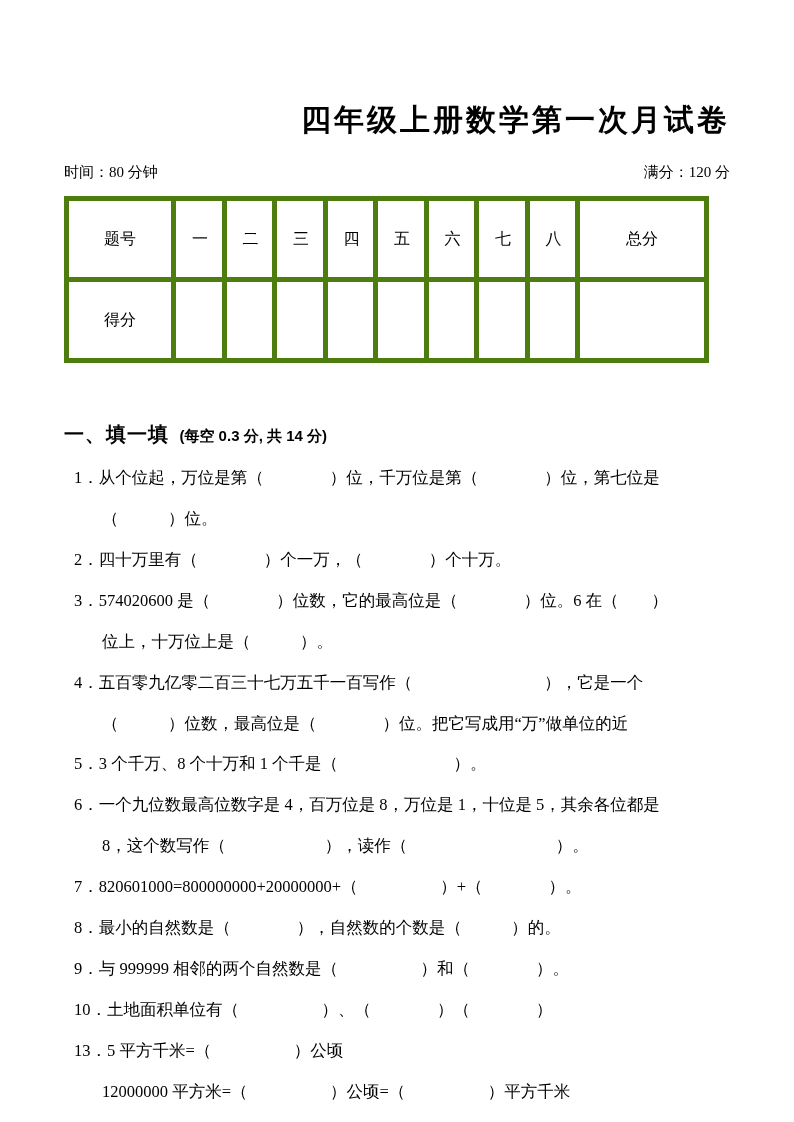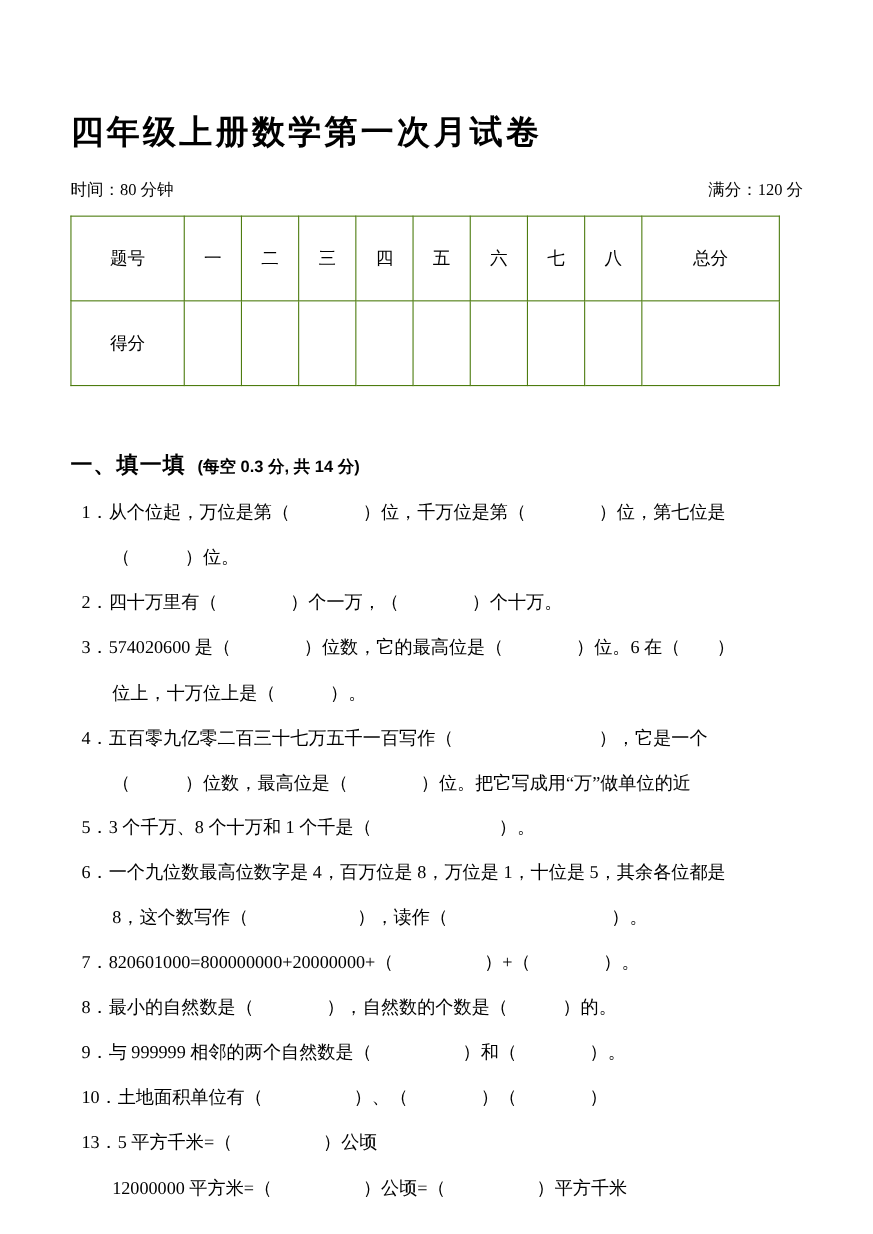--- a/index.html
+++ b/index.html
@@ -13,40 +13,40 @@
     position: relative;
     width: 794px;
     height: 1122px;
     margin: 0 auto;
     background: #ffffff;
     box-sizing: border-box;
     padding: 100px 64px 40px 64px;
     overflow: hidden;
   }
   .title {
-    text-align: left;
+    text-align: right;
     font-size: 30px;
     font-weight: bold;
     letter-spacing: 3px;
     margin: 0 0 22px 0;
   }
   .meta {
     display: flex;
     justify-content: space-between;
     gap: 108px;
     font-size: 15px;
     margin-bottom: 14px;
   }
   table.score-table {
     border-collapse: collapse;
     width: 645px;
     table-layout: fixed;
   }
   table.score-table td, table.score-table th {
-    border: 1px solid #4d7c0f;
+    border: 5px solid #4d7c0f;
     height: 44px;
     text-align: center;
     vertical-align: middle;
     font-size: 16px;
     font-weight: normal;
     padding: 16px;
   }
   table.score-table .col-first { width: 70px; }
   table.score-table .col-last  { width: 92px; }
   .section-heading {

